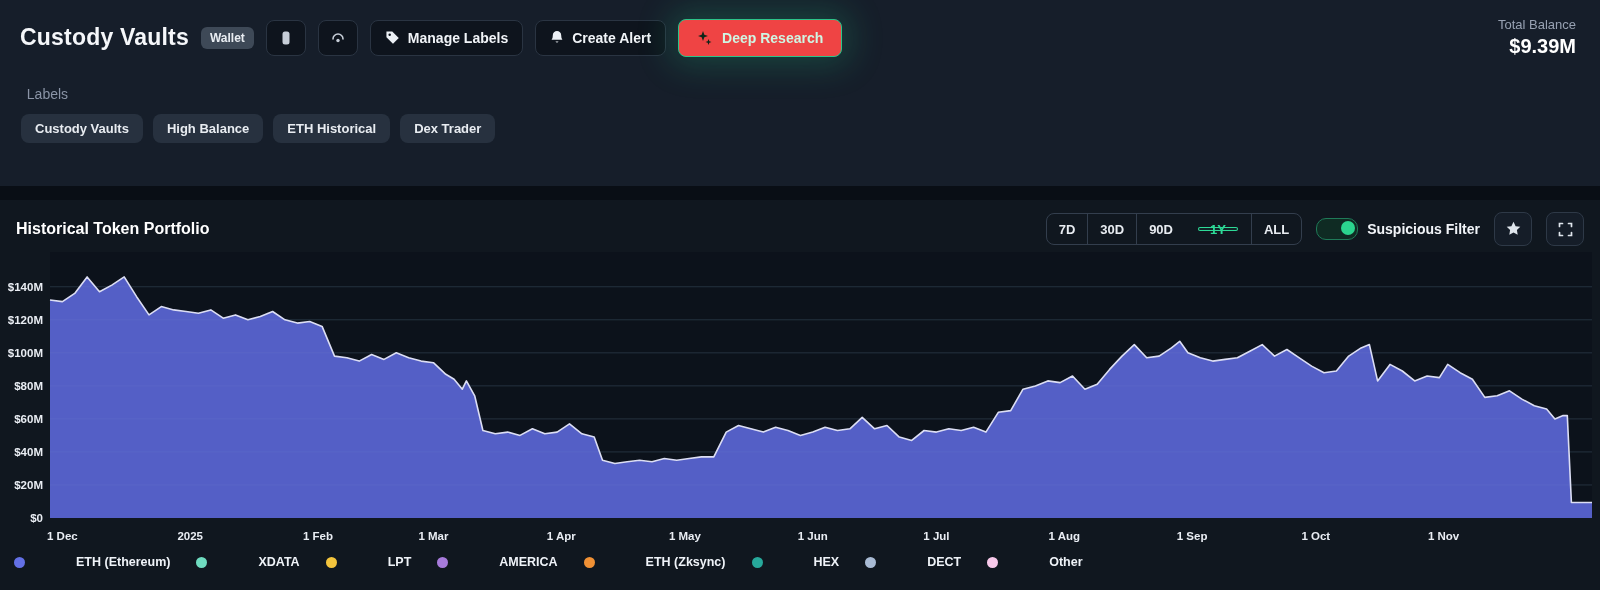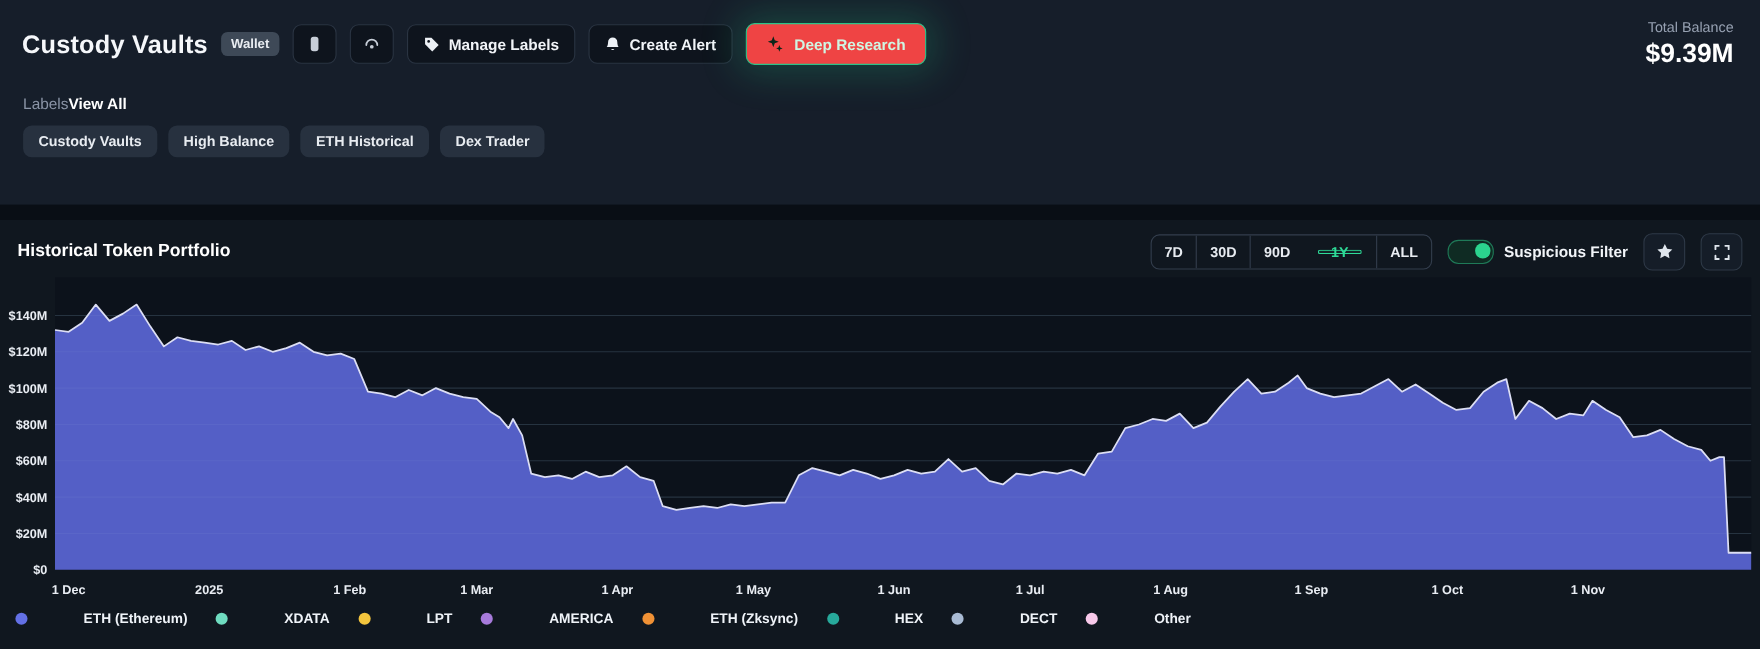--- a/index.html
+++ b/index.html
@@ -10,22 +10,22 @@
   .wallet-badge{background:#3E4957;color:#E9EDF2;font-size:12px;font-weight:bold;padding:4px 9px;border-radius:6px;}
   .icon-btn{width:38px;height:34px;border-radius:8px;background:#0E141D;border:1px solid #2A3442;
     display:flex;align-items:center;justify-content:center;cursor:pointer;}
   .tool-btn{height:34px;border-radius:8px;background:#0E141D;border:1px solid #2A3442;display:flex;
     align-items:center;gap:8px;padding:0 14px;color:#F1F4F8;font-size:14px;font-weight:bold;cursor:pointer;}
   .deep-btn{height:36px;border-radius:8px;background:#ef4444;border:1px solid #2CC389;display:flex;align-items:center;
     gap:9px;padding:0 18px;color:#CFF6E3;font-size:14px;font-weight:bold;cursor:pointer;
     box-shadow:0 0 34px 8px rgba(35,205,135,.22);}
   .balance-block{margin-left:auto;text-align:right;}
   .balance-label{color:#97A1B2;font-size:13px;}
-  .balance-value{color:#FFFFFF;font-size:24px;font-weight:bold;margin-top:3px;margin-left:23px;}
-  .labels-row{position:absolute;left:21px;top:86px;display:flex;align-items:center;}
+  .balance-value{color:#FFFFFF;font-size:20px;font-weight:bold;margin-top:3px;margin-left:23px;}
+  .labels-row{position:absolute;left:21px;top:86px;display:flex;align-items:center;gap:18px;flex-direction:column;}
   .labels-title{color:#8A94A6;font-size:14px;}
   .view-all{color:#FFFFFF;font-size:14px;font-weight:bold;cursor:pointer;}
   .chips-row{position:absolute;left:21px;top:114px;display:flex;gap:10px;}
   .chip{background:#27313F;color:#E8ECF1;font-size:13px;font-weight:bold;padding:7px 14px;border-radius:8px;cursor:pointer;}
   .chart-panel{position:absolute;left:0;top:200px;width:1600px;height:390px;background:#10171F;}
   .panel-header{position:absolute;left:16px;right:16px;top:12px;display:flex;align-items:center;}
   .panel-title{color:#FFFFFF;font-size:16px;font-weight:bold;}
   .panel-controls{margin-left:auto;display:flex;align-items:center;gap:14px;}
   .seg-wrap{display:flex;align-items:stretch;border:1px solid #333E4D;border-radius:8px;height:30px;overflow:hidden;}
   .seg{display:flex;align-items:center;padding:0 12px;color:#E8ECF1;font-size:13px;font-weight:bold;cursor:pointer;border-left:1px solid #333E4D;}

